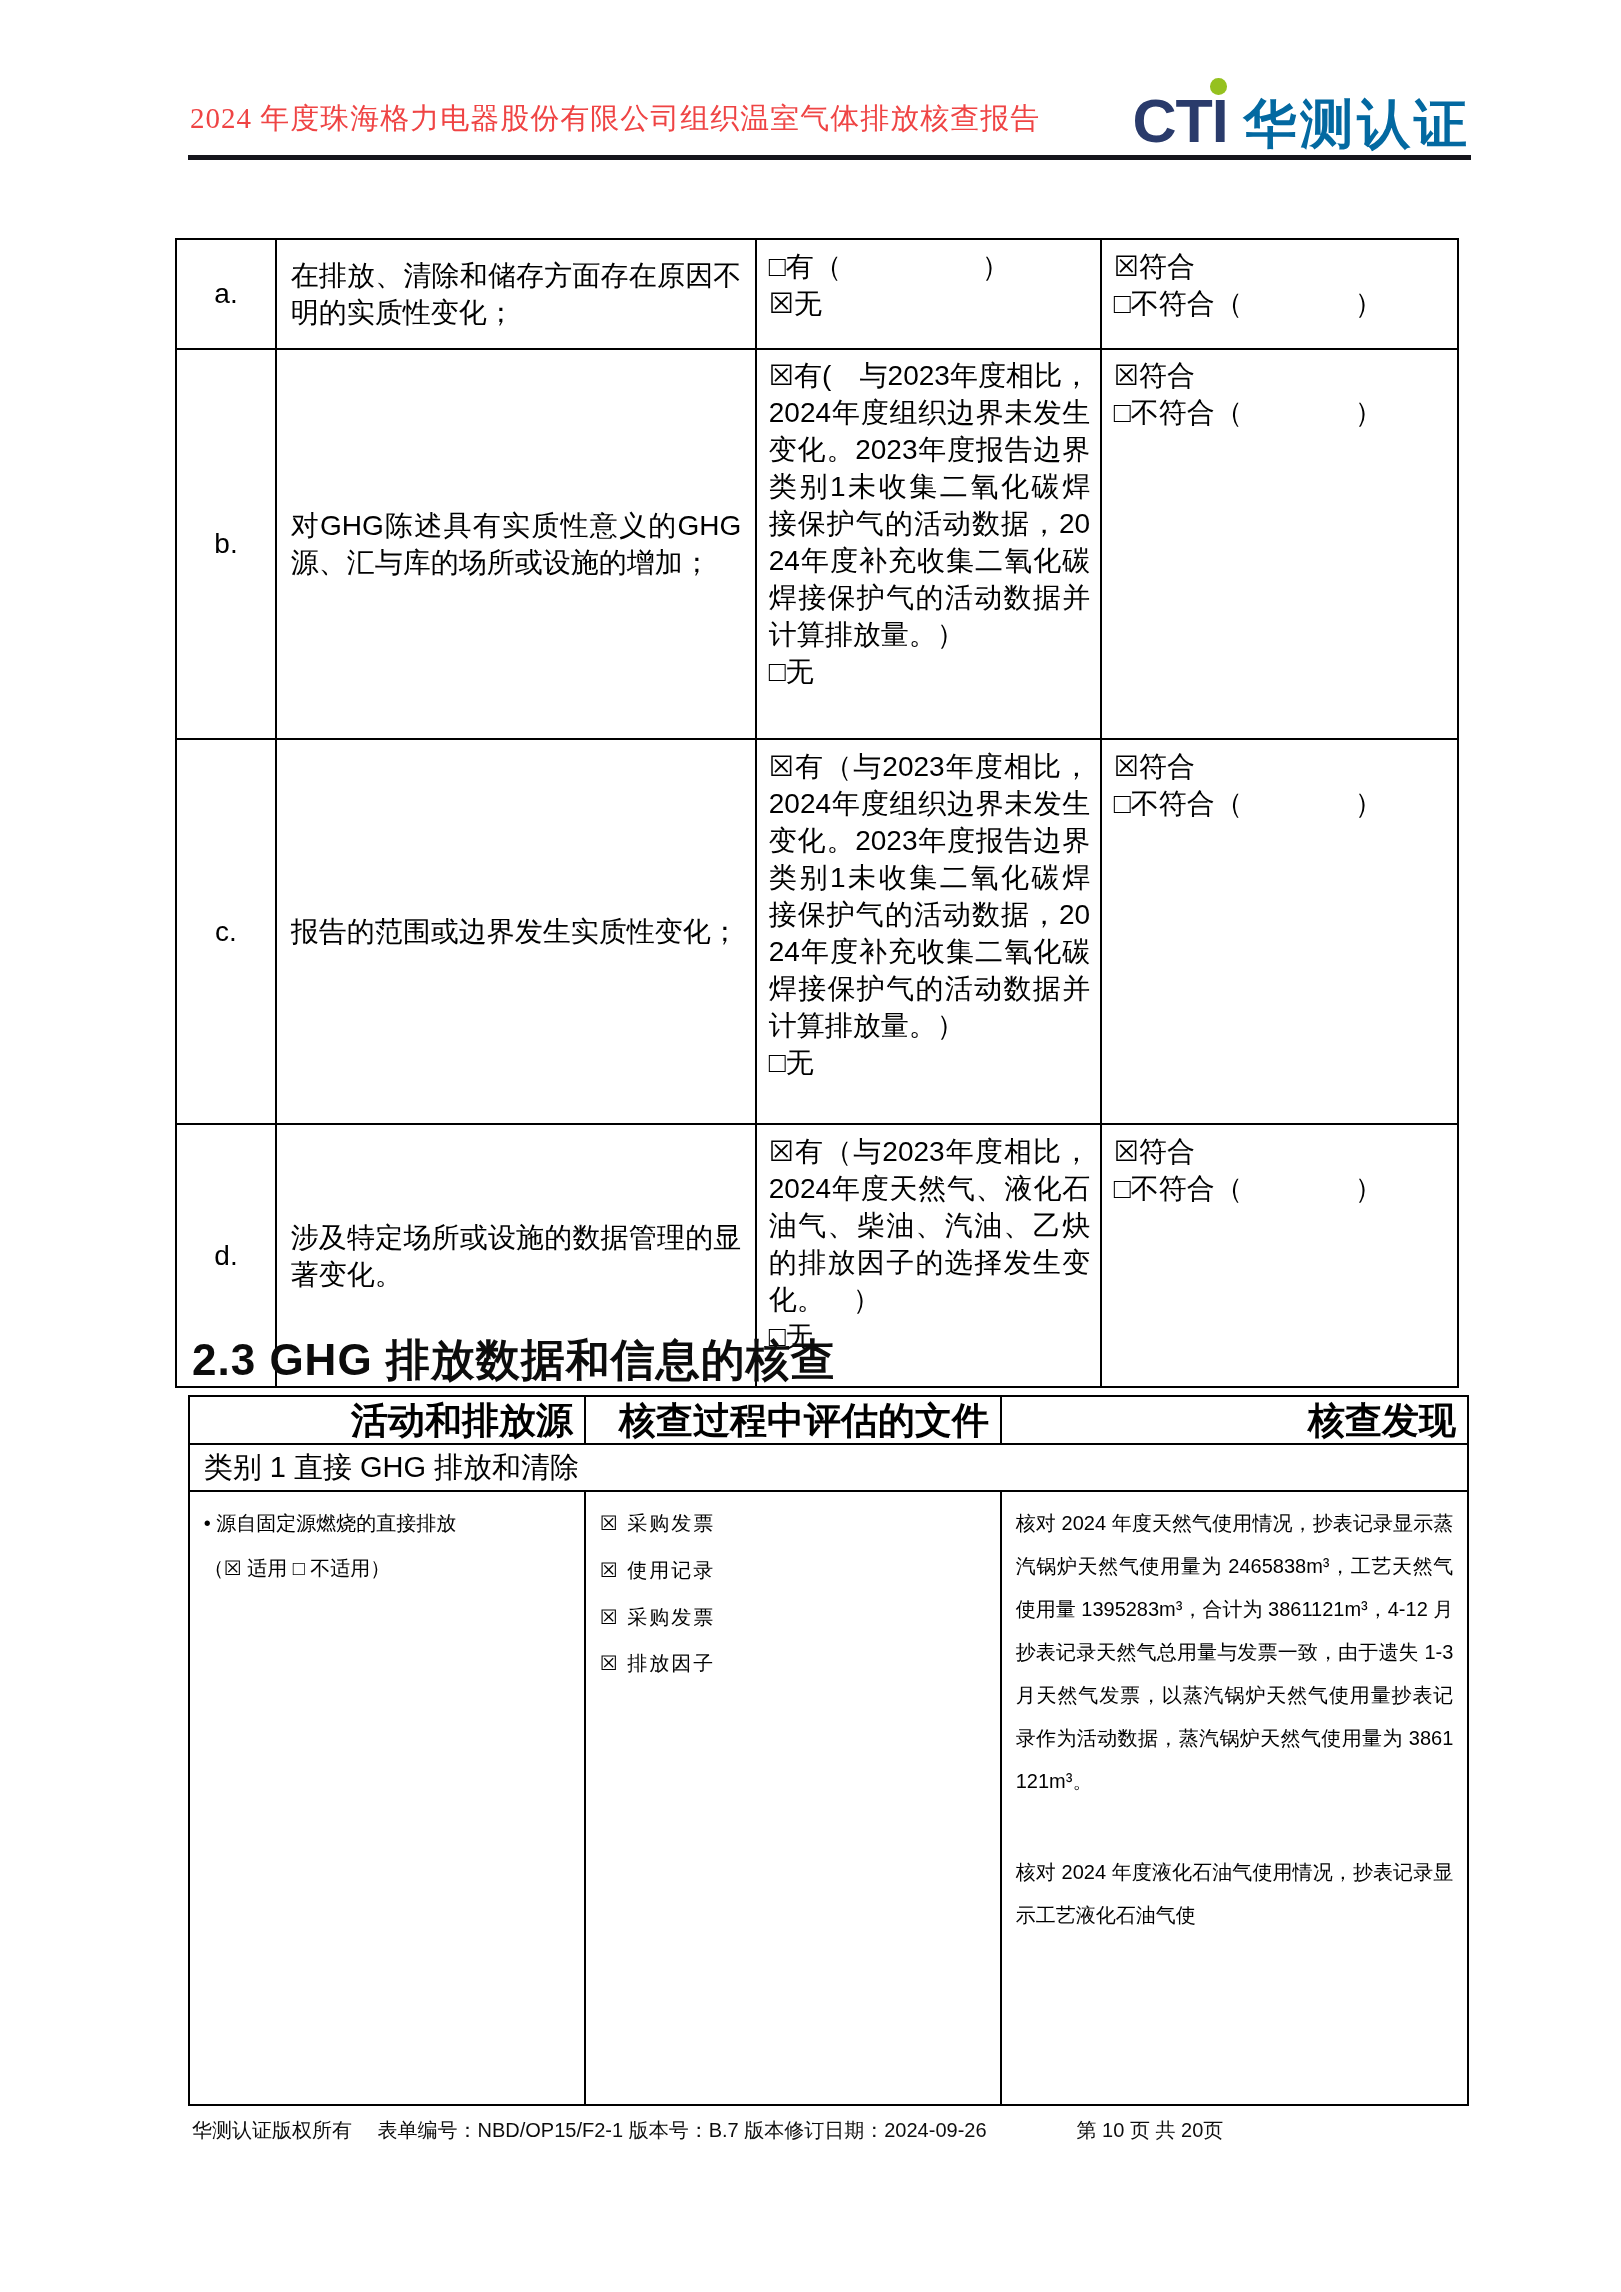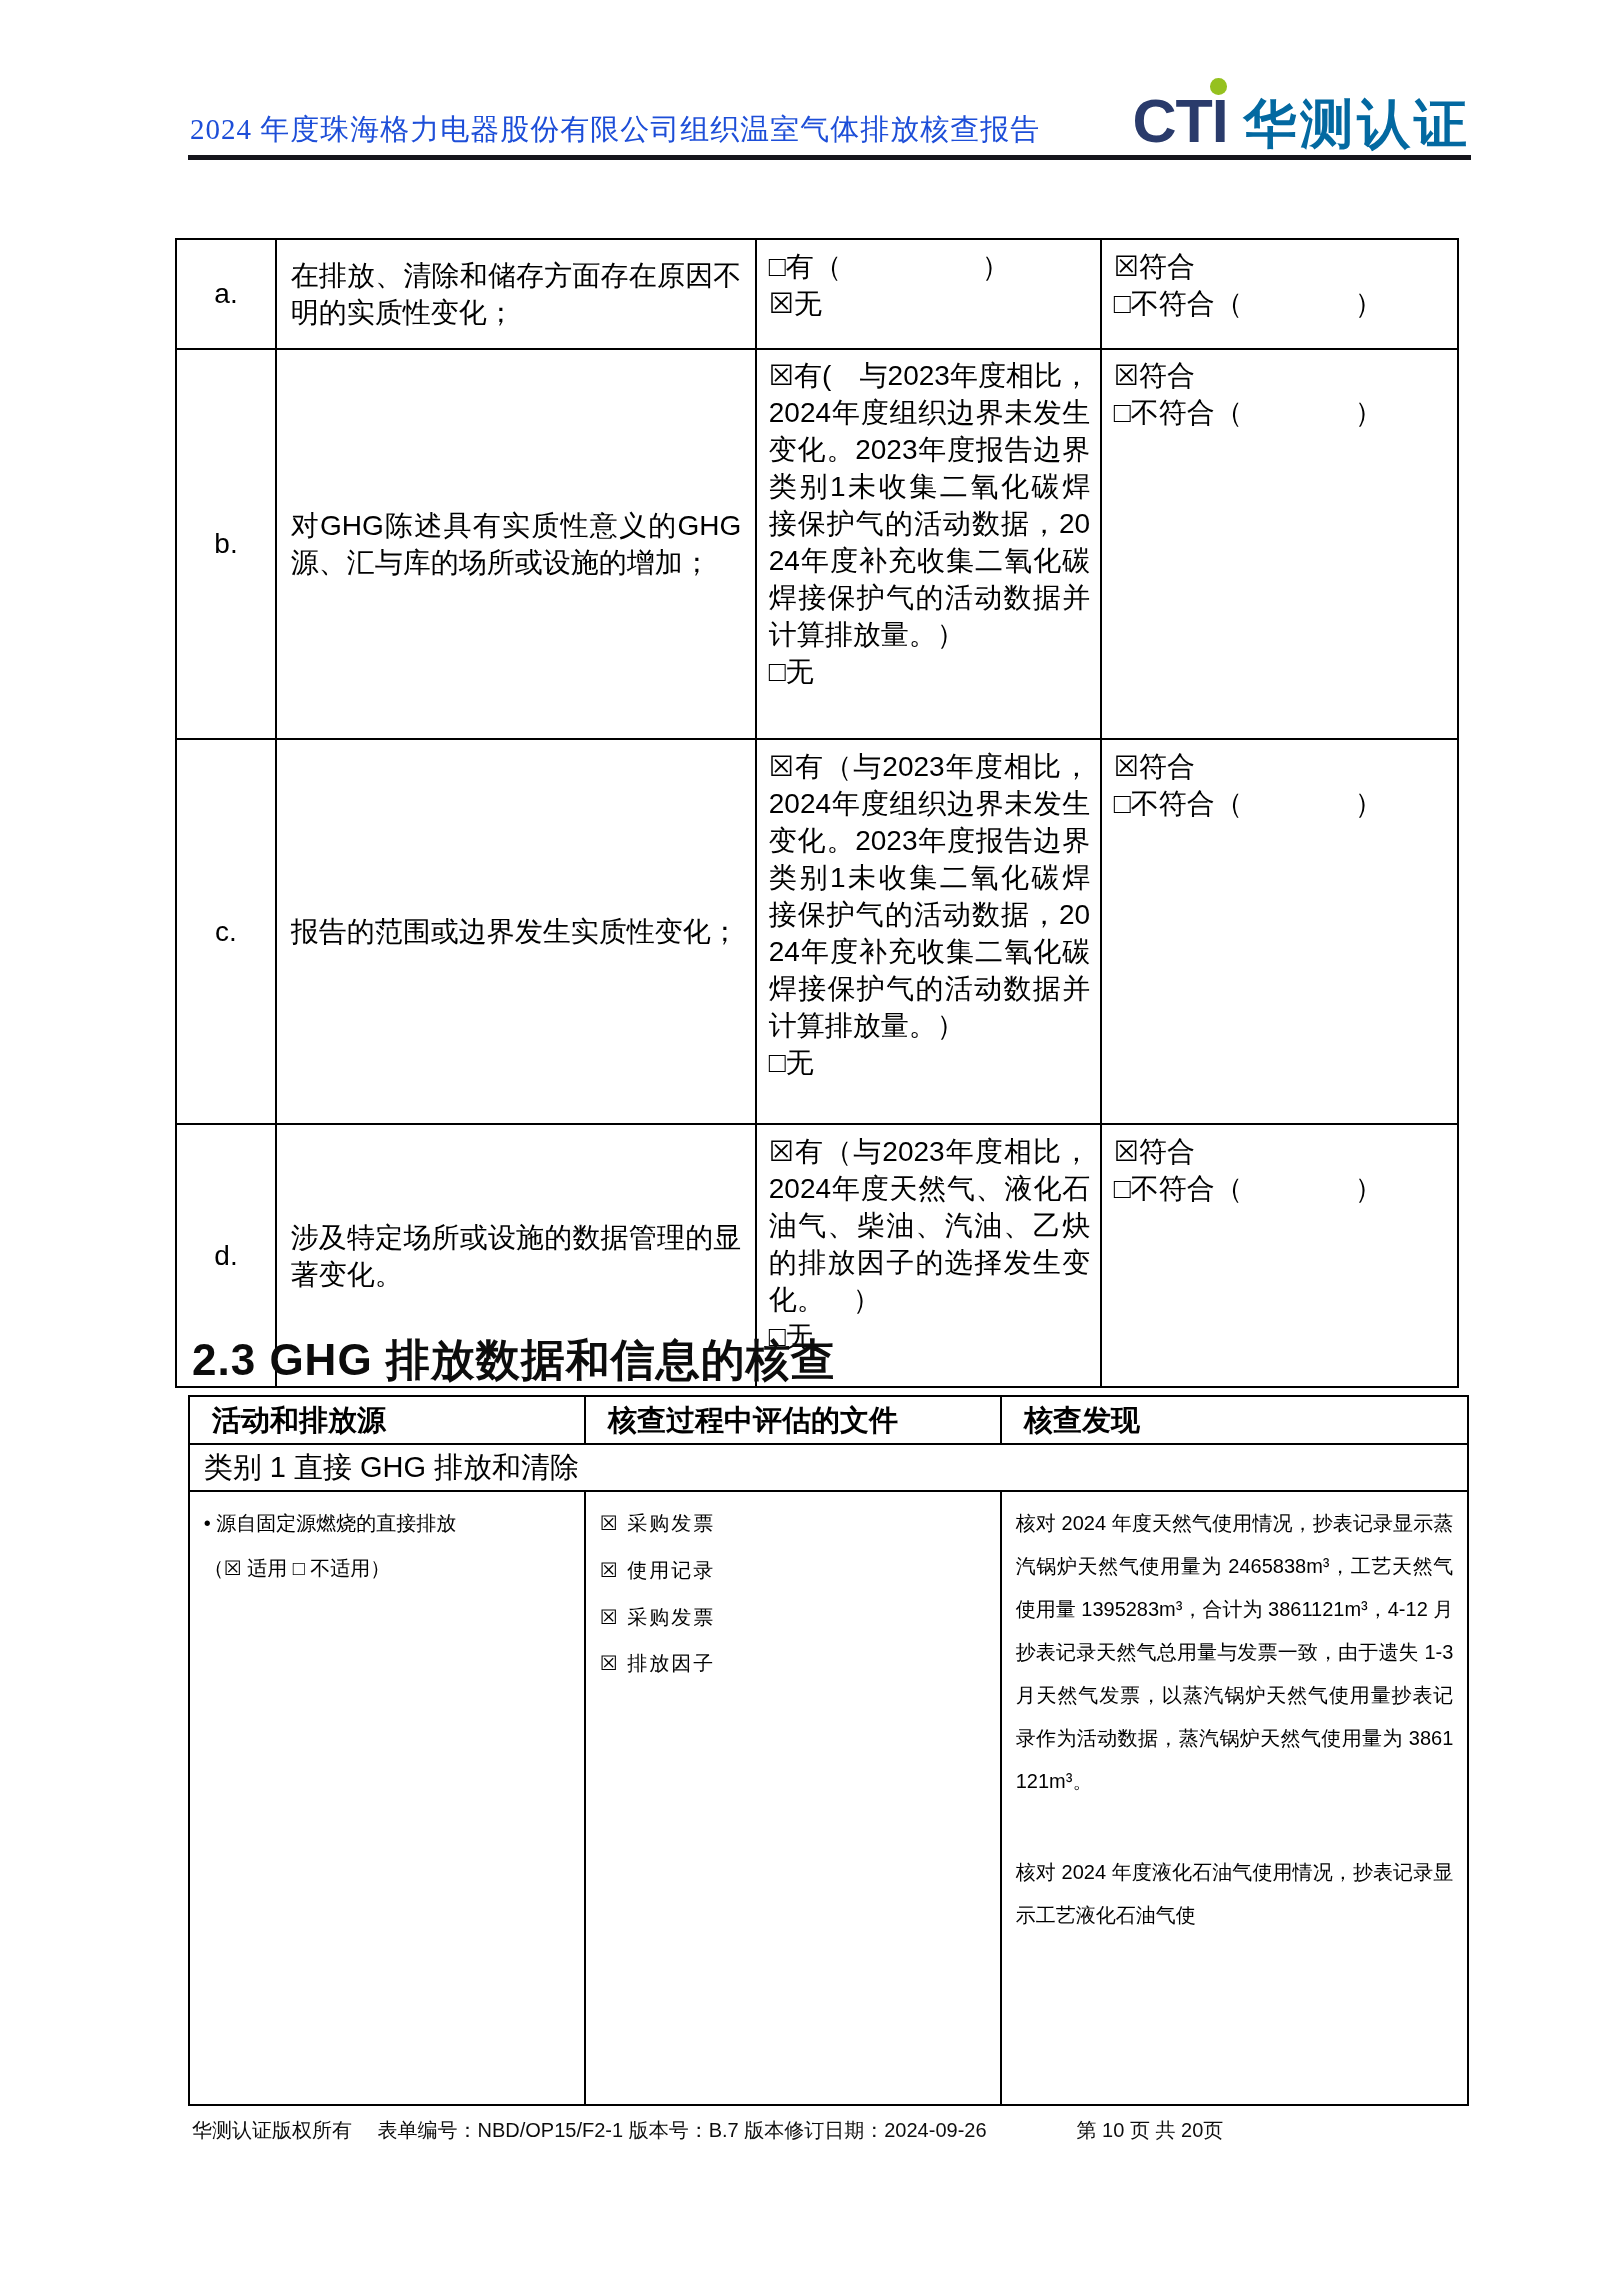--- a/index.html
+++ b/index.html
@@ -3,22 +3,22 @@
 <meta charset="utf-8">
 <style>
   html,body{margin:0;padding:0;background:#ffffff;}
   body{width:1621px;height:2293px;position:relative;
        font-family:"Liberation Sans",sans-serif;color:#000;
        -webkit-font-smoothing:antialiased;}
   .page{position:relative;width:1621px;height:2293px;overflow:hidden;background:#fff;}
 
   
   .header{position:absolute;left:188px;top:76px;width:1283px;height:78px;}
-  .doc-title{position:absolute;left:2px;bottom:4px;
-             font-family:"Liberation Serif",serif;font-size:29px;color:#1d4ed8;
+  .doc-title{position:absolute;left:2px;bottom:15px;
+             font-family:"Liberation Serif",serif;font-size:29px;color:#ef4444;
              letter-spacing:1px;white-space:nowrap;}
   .logo{position:absolute;right:0;bottom:2px;white-space:nowrap;}
   .logo .cti{position:relative;display:inline-block;
              font-family:"Liberation Sans",sans-serif;font-weight:900;
              font-size:61px;line-height:1;color:#2a3b6b;letter-spacing:-1px;}
   .logo .cti .dot{position:absolute;top:-12.7px;right:1px;width:16.7px;height:16.7px;
                   border-radius:50%;background:#95c11f;}
   .logo .brand{display:inline-block;margin-left:15.7px;vertical-align:bottom;
                font-weight:700;font-size:53px;line-height:1.05;color:#0369a1;
                letter-spacing:3.9px;}
@@ -37,22 +37,22 @@
   .t1 tr.r-b td{height:373px;}
   .t1 tr.r-c td{height:367px;}
   .t1 tr.r-d td{height:246px;}
 
   
   .section-heading{position:absolute;left:192px;top:1331px;
                    font-weight:700;font-size:44px;color:#0c0c0c;letter-spacing:1px;}
 
   
   .t2{position:absolute;left:188px;top:1395px;width:1278px;border:2.9px solid #000;}
-  .t2 th{font-weight:700;text-align:left;font-size:29px;line-height:33px;
-         height:42px;padding:2px 22px;vertical-align:middle;}
+  .t2 th{font-weight:700;text-align:right;font-size:37px;line-height:33px;
+         height:42px;padding:2px 11px;vertical-align:middle;}
   .t2 .category td{height:41px;font-size:29px;line-height:33px;vertical-align:middle;
                    padding:2px 13.7px;}
   .t2 .content td{height:592px;font-size:20px;line-height:43px;padding:9.8px 13.7px;}
   .t2 .activity div{margin-bottom:2px;}
   .t2 .docs div{margin-bottom:3.9px;letter-spacing:2px;}
   .t2 .findings{font-size:29px;line-height:48px;}
   .t2 .findings .para{text-align:justify;}
   .t2 .findings .para + .para{margin-top:48px;}
 
   

